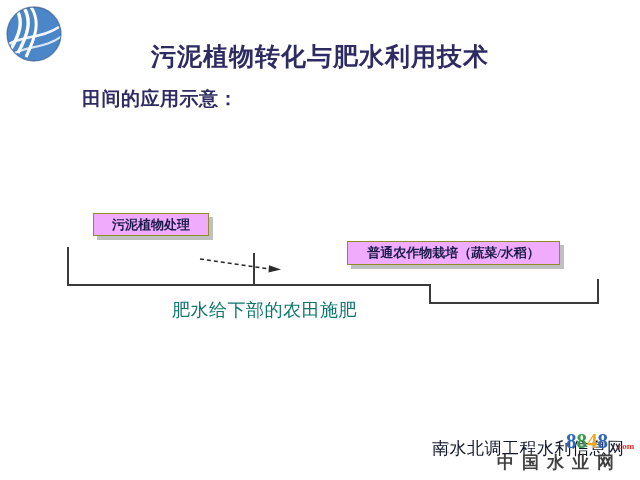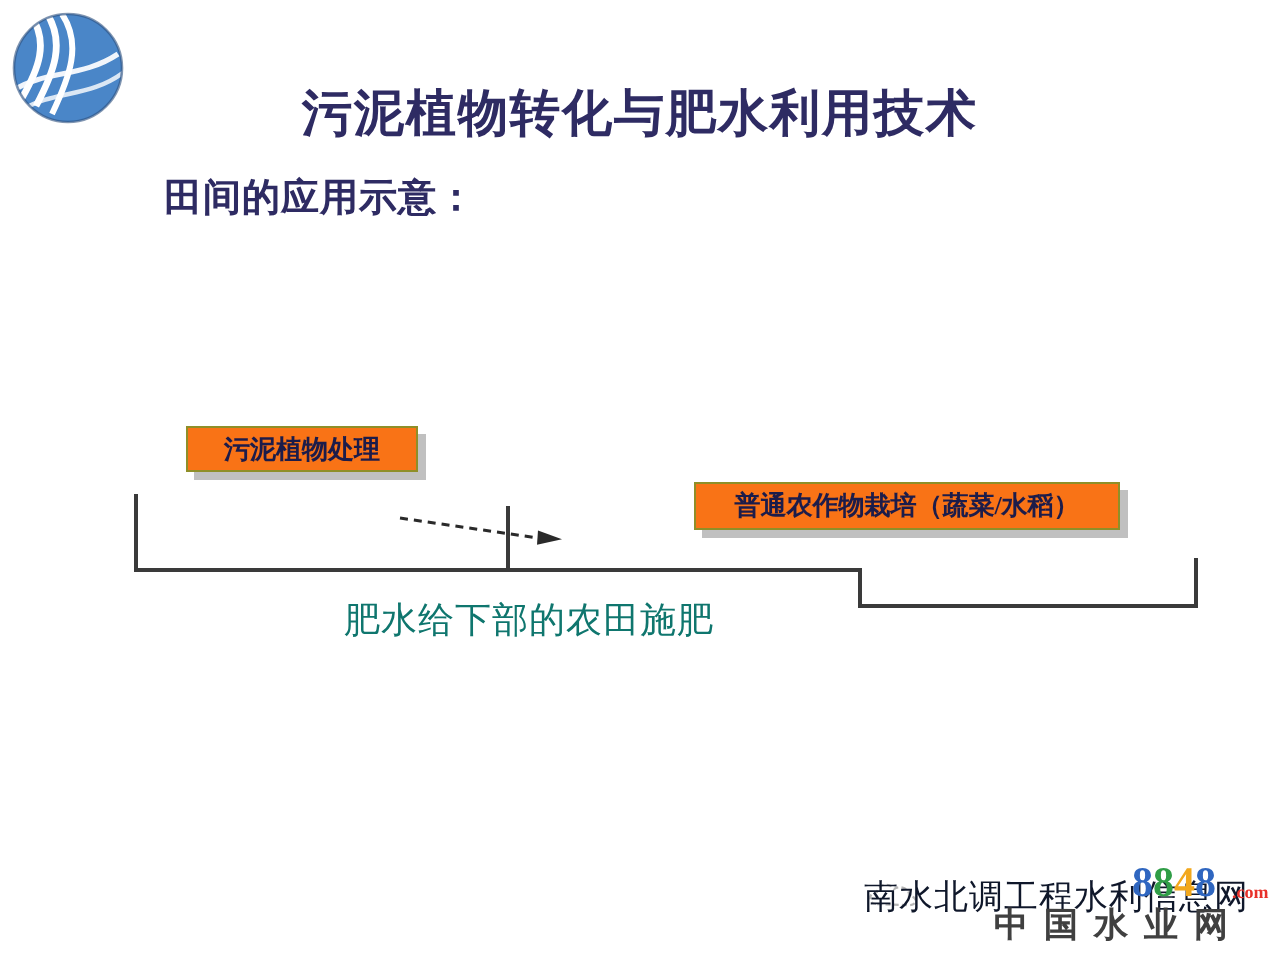--- a/index.html
+++ b/index.html
@@ -51,21 +51,21 @@
     font-size: 19px;
     font-weight: bold;
     color: #2e2b63;
     letter-spacing: 0.5px;
     white-space: nowrap;
   }
 
   
   .callout {
     position: absolute;
-    background: #f97316;
+    background: #f0abfc;
     border: 1.5px solid #8f8f28;
     box-shadow: 4px 4px 0 rgba(140,140,140,0.55);
     font-family: "Liberation Serif", serif;
     font-weight: bold;
     color: #1c1c4a;
     display: flex;
     align-items: center;
     justify-content: center;
     white-space: nowrap;
     box-sizing: border-box;

